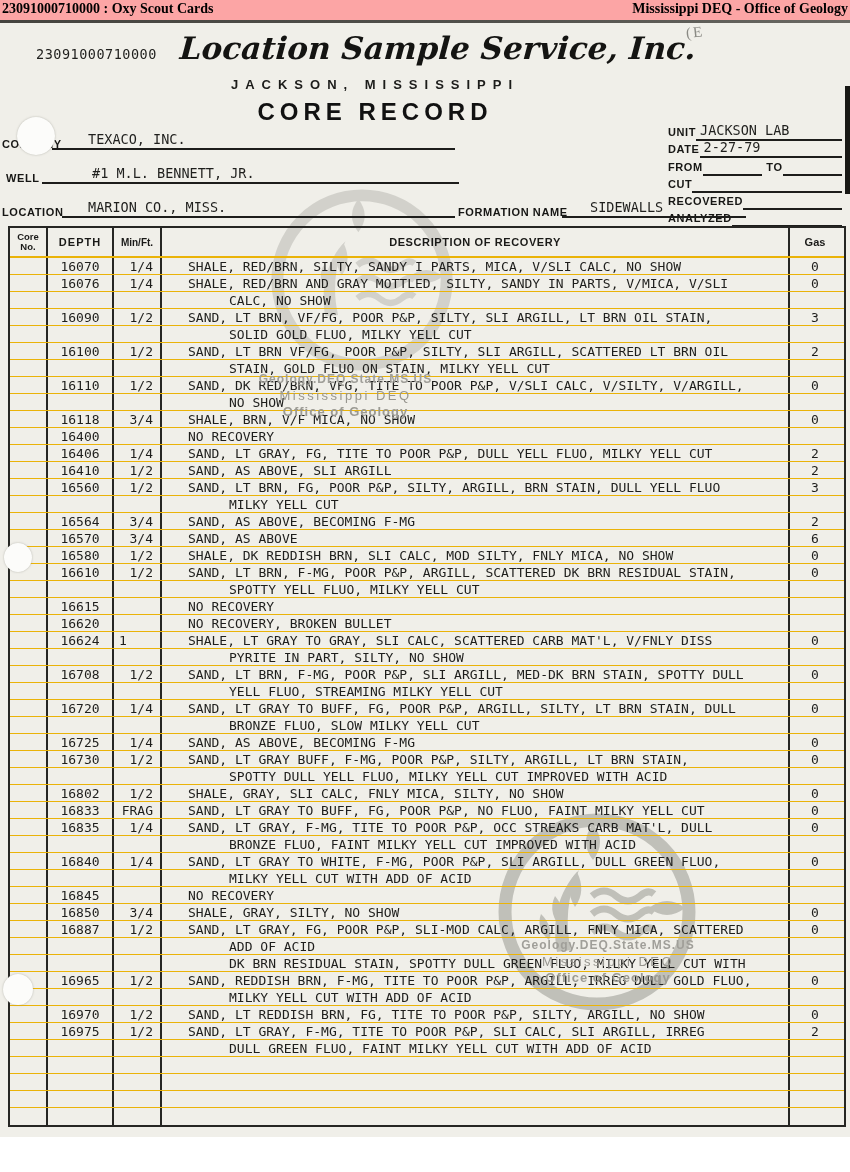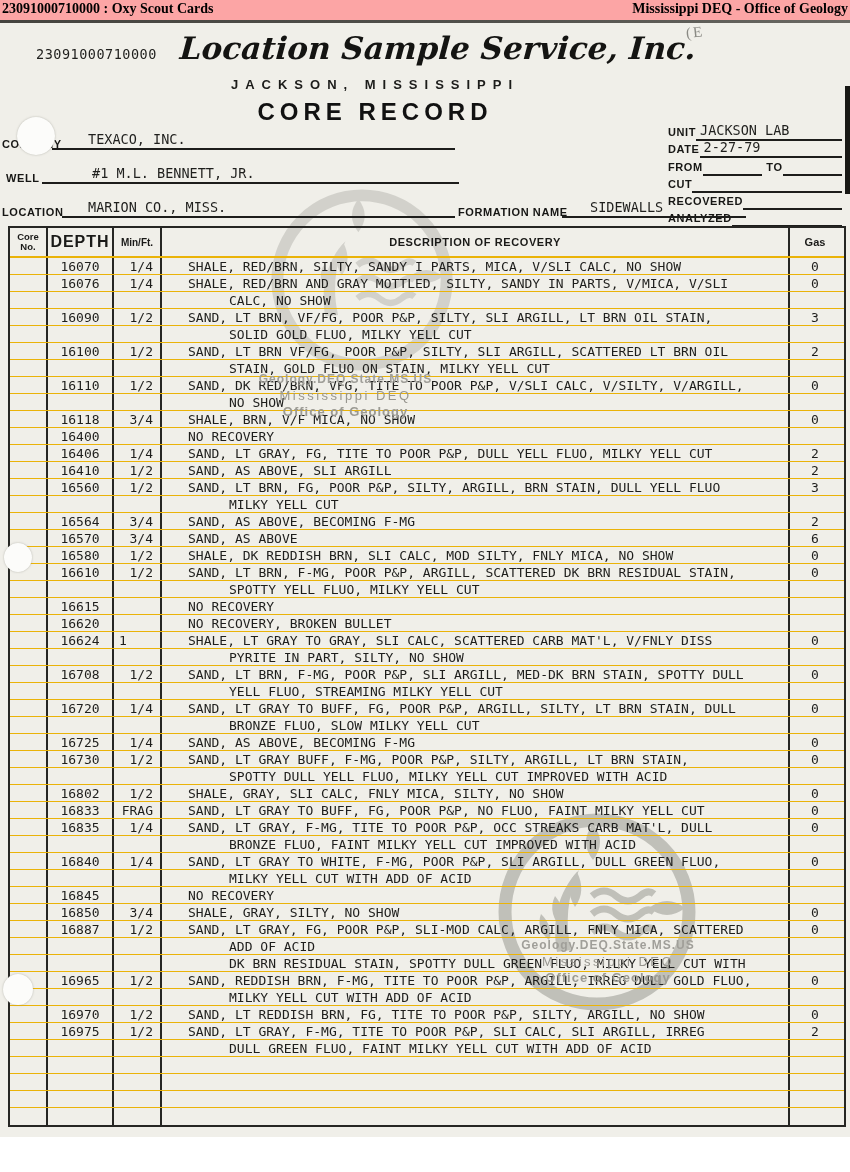--- a/index.html
+++ b/index.html
@@ -42,21 +42,21 @@
   .core-table{left:8px;top:226px;width:838px;z-index:2;box-sizing:border-box;
     border:2px solid #262623;background:transparent;}
   .trow{display:grid;grid-template-columns:38px 66px 48px 628px 50px;box-sizing:border-box;}
   .thead-row{height:30px;border-bottom:2px solid #eab308;}
   .tbody-row{height:17px;border-bottom:1px solid #eab308;}
   .tbody-row:last-child{border-bottom:none;}
   .cell{box-sizing:border-box;border-right:2px solid #262623;overflow:hidden;white-space:nowrap;}
   .cell:last-child{border-right:none;}
   .hc{display:flex;align-items:center;justify-content:center;font-weight:bold;color:#1a1a18;}
   .hc.core{flex-direction:column;font-size:9.5px;line-height:10px;}
-  .hc.depth{font-size:16px;letter-spacing:1px;}
+  .hc.depth{font-size:11px;letter-spacing:1px;}
   .hc.minft{font-size:10px;}
   .hc.desc{font-size:11px;letter-spacing:.6px;}
   .hc.gas{font-size:11px;}
   .bc{font-family:"DejaVu Sans Mono",monospace;font-size:13px;line-height:15px;color:#1e1e1c;padding-top:1px;}
   .bc.depth{text-align:center;}
   .bc.min{text-align:right;padding-right:7px;}
   .bc.min.ml{text-align:left;padding-left:5px;}
   .bc.desc{padding-left:26px;}
   .bc.desc.indent{padding-left:67px;}
   .bc.gas{text-align:center;}

